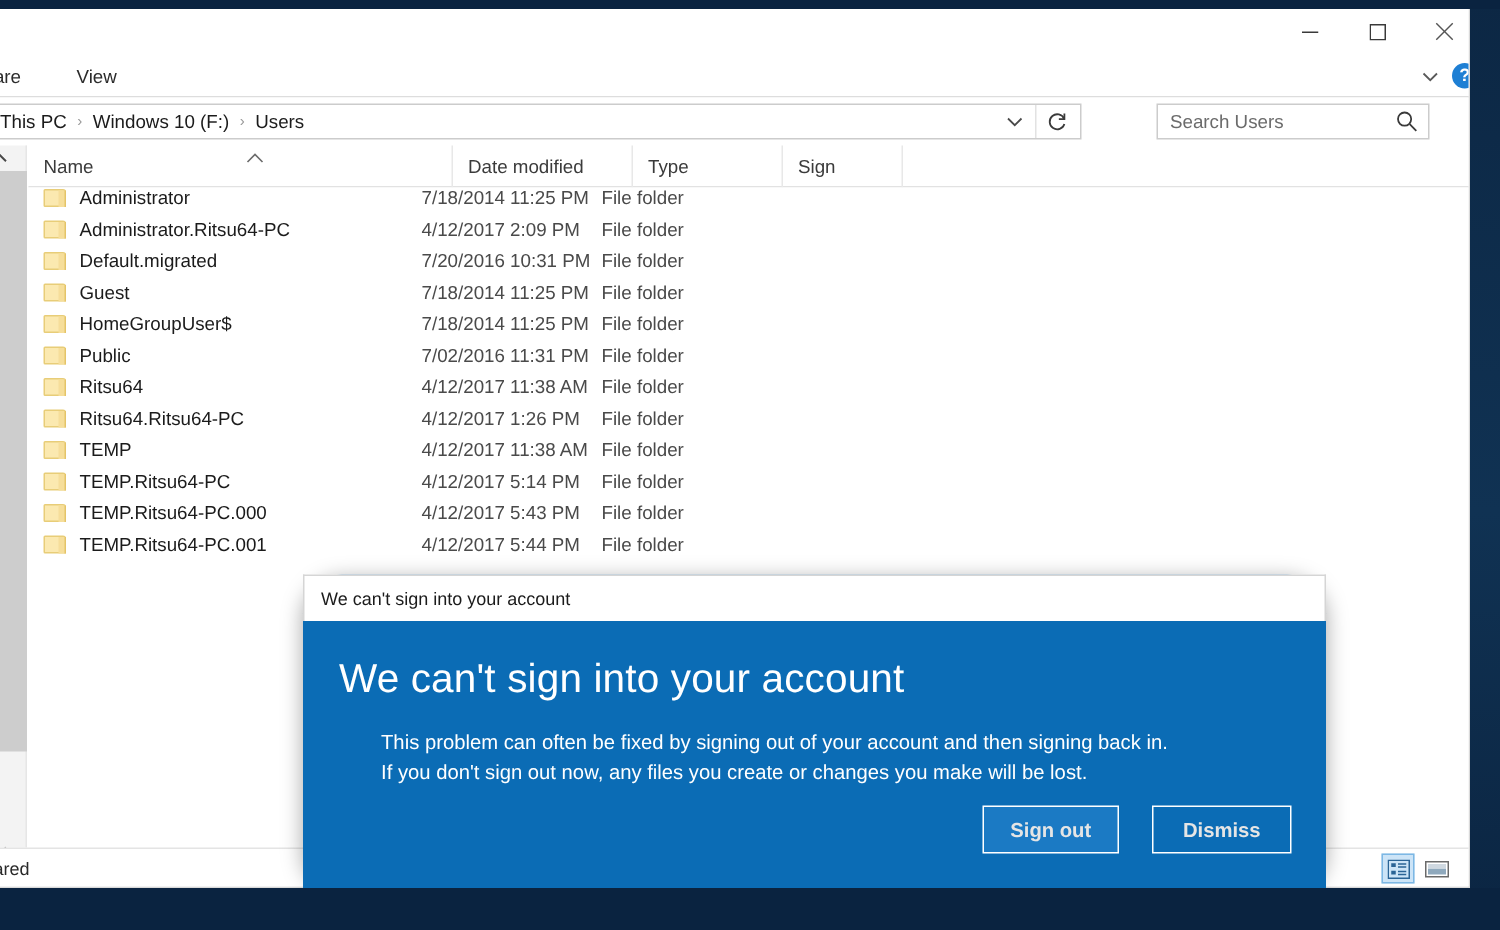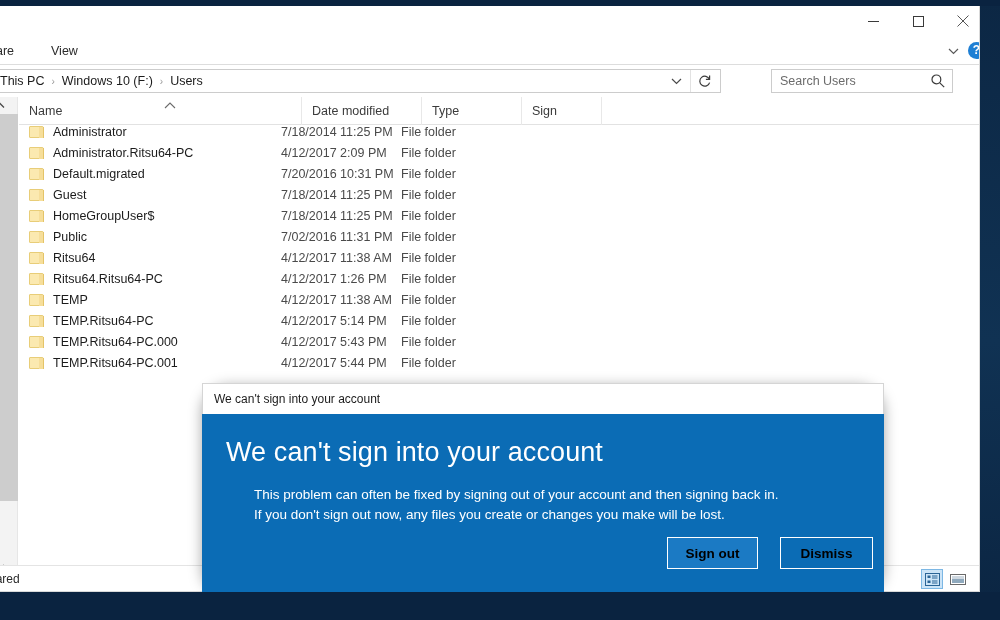--- a/index.html
+++ b/index.html
@@ -371,29 +371,28 @@
     font-size: 13.5px;
     line-height: 20px;
     color: #ffffff;
     margin-left: 28px;
   }
   .dialog-btn {
     position: absolute;
     top: 123px;
     height: 32px;
     border: 1px solid #ffffff;
-    color: #000000;
+    color: #e5e5e5;
     font-family: "Liberation Sans", sans-serif;
     font-size: 13.5px;
     font-weight: bold;
     display: flex;
     align-items: center;
     justify-content: center;
     cursor: default;
-    margin-left: 12px;
   }
   #signout-button {
     left: 453px;
     width: 91px;
     background: #1b7ac4;
   }
   #dismiss-button {
     left: 566px;
     width: 93px;
     background: transparent;

